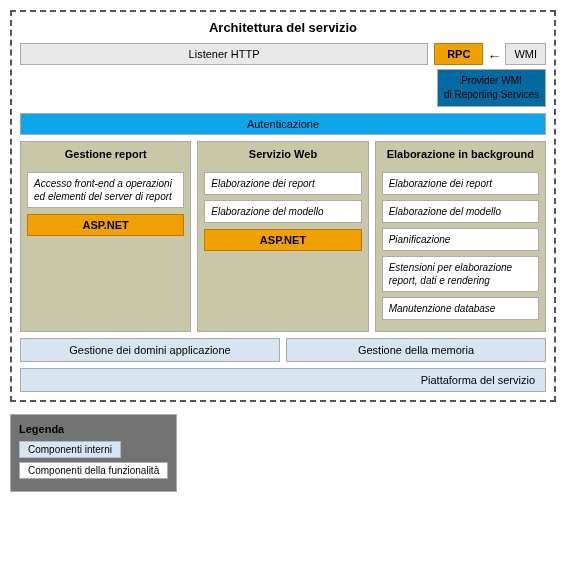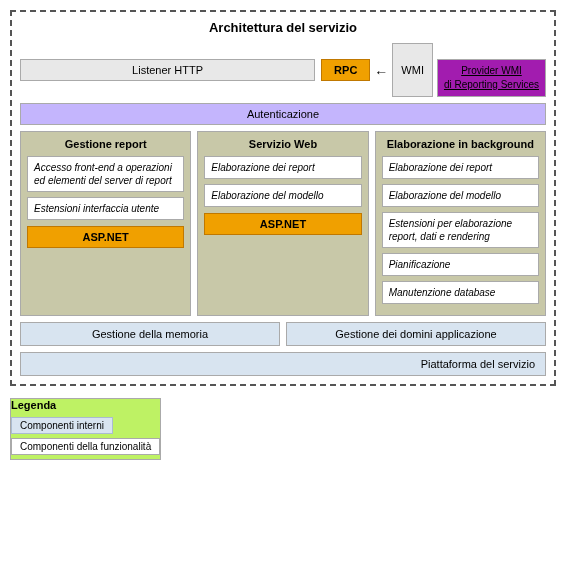--- a/index.html
+++ b/index.html
@@ -39,31 +39,31 @@
       border: 1px solid #c07800;
       padding: 4px 12px;
       text-align: center;
       font-weight: bold;
       color: #000;
     }
 
     .wmi-outer-box {
       border: 1px solid #aaa;
       background: #e8e8e8;
-      padding: 20px 8px;
+      padding: 4px 8px;
       text-align: center;
     }
 
     .auth-row {
       margin-bottom: 6px;
     }
 
     .auth-box {
       border: 1px solid #aaa;
-      background: #c4b5fd;
+      background: #0ea5e9;
       padding: 4px 8px;
       text-align: center;
       width: 100%;
     }
 
     .columns-row {
       display: flex;
       gap: 6px;
       margin-bottom: 6px;
     }
@@ -71,21 +71,21 @@
     .column {
       border: 1px solid #aaa;
       background: #c8c8a8;
       padding: 6px;
       flex: 1;
     }
 
     .column-title {
       font-weight: bold;
       text-align: center;
-      margin-bottom: 6px;
+      margin-bottom: 12px;
       font-size: 11px;
     }
 
     .col-item {
       border: 1px solid #aaa;
       background: #fff;
       padding: 4px 6px;
       margin-bottom: 5px;
       font-size: 10px;
       line-height: 1.3;
@@ -122,23 +122,24 @@
       background: #d8e4f0;
       padding: 5px 10px;
       text-align: right;
       font-size: 11px;
       width: 100%;
     }
 
     
     .legend {
       border: 1px solid #aaa;
+      padding: 8px;
       margin-top: 12px;
       display: inline-block;
-      background: #bef264;
+      background: #737373;
       font-size: 11px;
     }
 
     .legend-title {
       font-weight: bold;
       margin-bottom: 6px;
     }
 
     .legend-item {
       display: flex;
@@ -165,51 +166,50 @@
       border-color: #aabbd0;
     }
 
     .legend-box.white {
       background: #fff;
       border-color: #aaa;
     }
 
     .top-area {
       display: flex;
-      align-items: center;
+      align-items: flex-start;
       gap: 6px;
       margin-bottom: 6px;
       position: relative;
     }
 
     .top-left {
       flex: 1;
     }
 
     .top-right {
       display: flex;
-      flex-direction: row;
+      flex-direction: column;
       align-items: flex-end;
       gap: 4px;
     }
 
     .rpc-wmi-row {
       display: flex;
       align-items: center;
       gap: 4px;
     }
 
     .provider-box {
       border: 1px solid #aaa;
-      background: #a21caf;
+      background: #0369a1;
       padding: 4px 6px;
       text-align: center;
       font-size: 10px;
       line-height: 1.4;
-      text-decoration: underline;
     }
   </style>
 </head>
 <body>
 
 
 
 <div class="main-container">
   <div class="main-title">Architettura del servizio</div>
 
@@ -233,23 +233,20 @@
     <div class="auth-box">Autenticazione</div>
   </div>
 
   <div class="columns-row">
 
     <div class="column">
       <div class="column-title">Gestione report</div>
       <div class="col-item">
         <span>Accesso front-end a operazioni ed elementi del server di report</span>
       </div>
-      <div class="col-item">
-        <span>Estensioni interfaccia utente</span>
-      </div>
       <div class="col-asp">ASP.NET</div>
     </div>
 
     <div class="column">
       <div class="column-title">Servizio Web</div>
       <div class="col-item">
         <span>Elaborazione dei report</span>
       </div>
       <div class="col-item">
         <span>Elaborazione del modello</span>
@@ -259,35 +256,35 @@
 
     <div class="column">
       <div class="column-title">Elaborazione in background</div>
       <div class="col-item">
         <span>Elaborazione dei report</span>
       </div>
       <div class="col-item">
         <span>Elaborazione del modello</span>
       </div>
       <div class="col-item">
+        <span>Pianificazione</span>
+      </div>
+      <div class="col-item">
         <span>Estensioni per elaborazione report, dati e rendering</span>
       </div>
       <div class="col-item">
-        <span>Pianificazione</span>
-      </div>
-      <div class="col-item">
         <span>Manutenzione database</span>
       </div>
     </div>
 
   </div>
 
   <div class="bottom-row1">
+    <div class="bottom-box">Gestione dei domini applicazione</div>
     <div class="bottom-box">Gestione della memoria</div>
-    <div class="bottom-box">Gestione dei domini applicazione</div>
   </div>
 
   <div class="bottom-row2">Piattaforma del servizio</div>
 
 </div>
 
 
 <div class="legend">
   <div class="legend-title">Legenda</div>
   <div class="legend-item">

